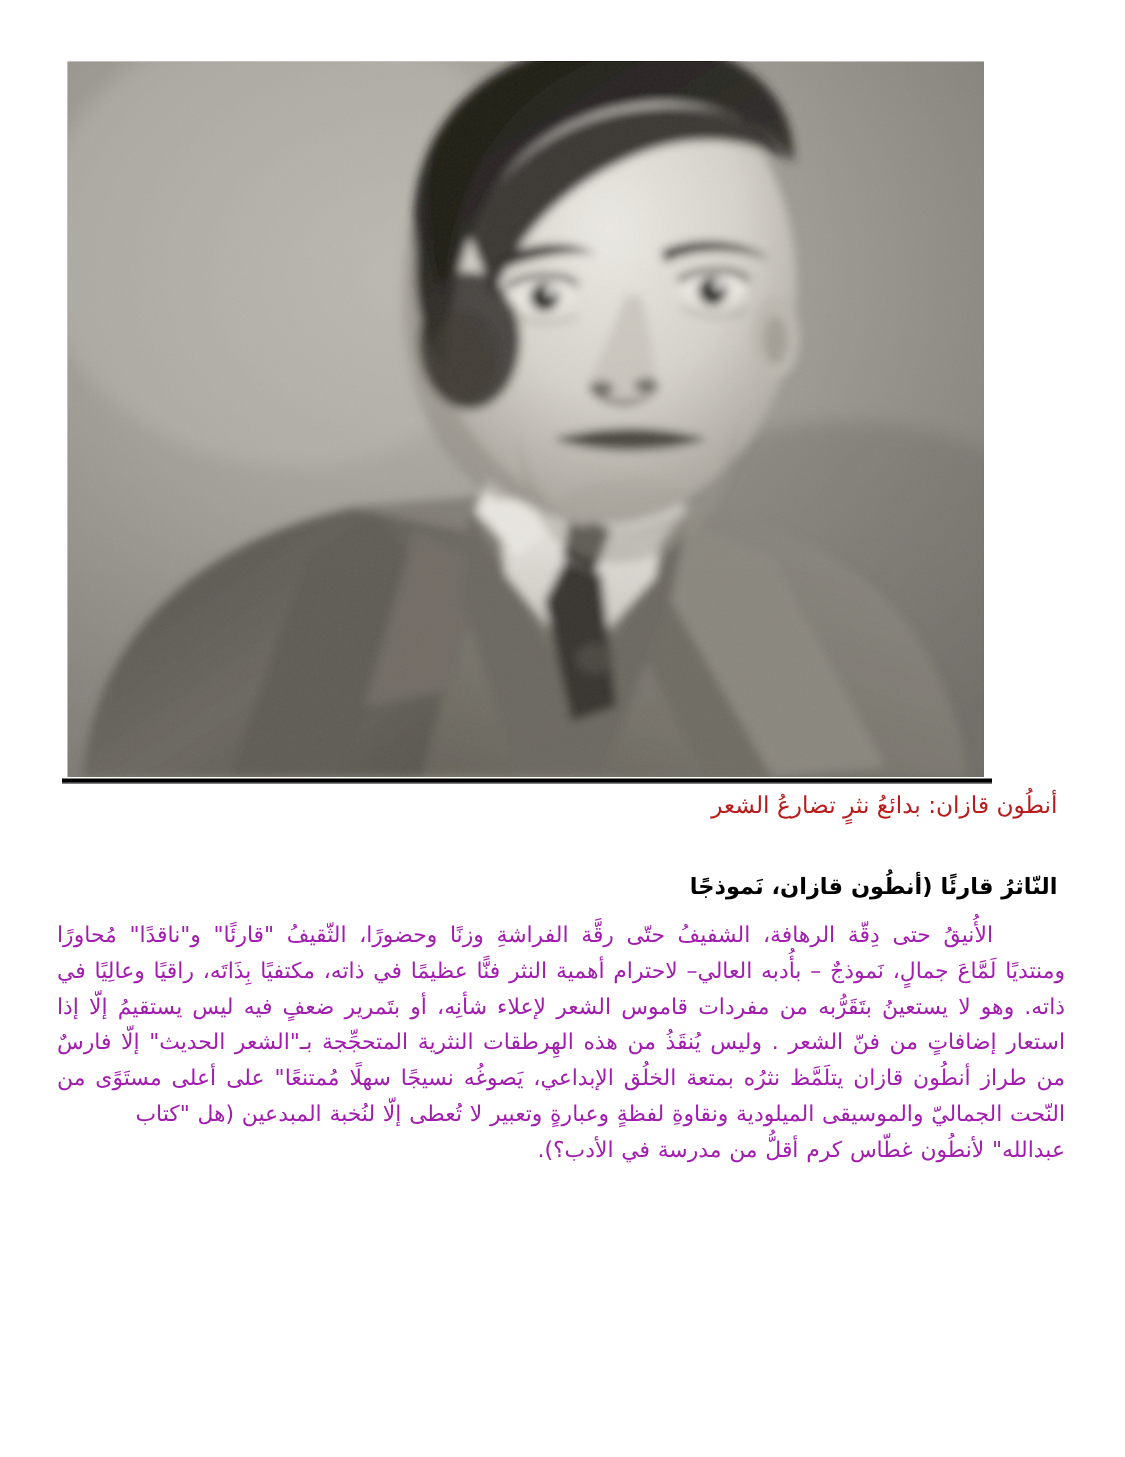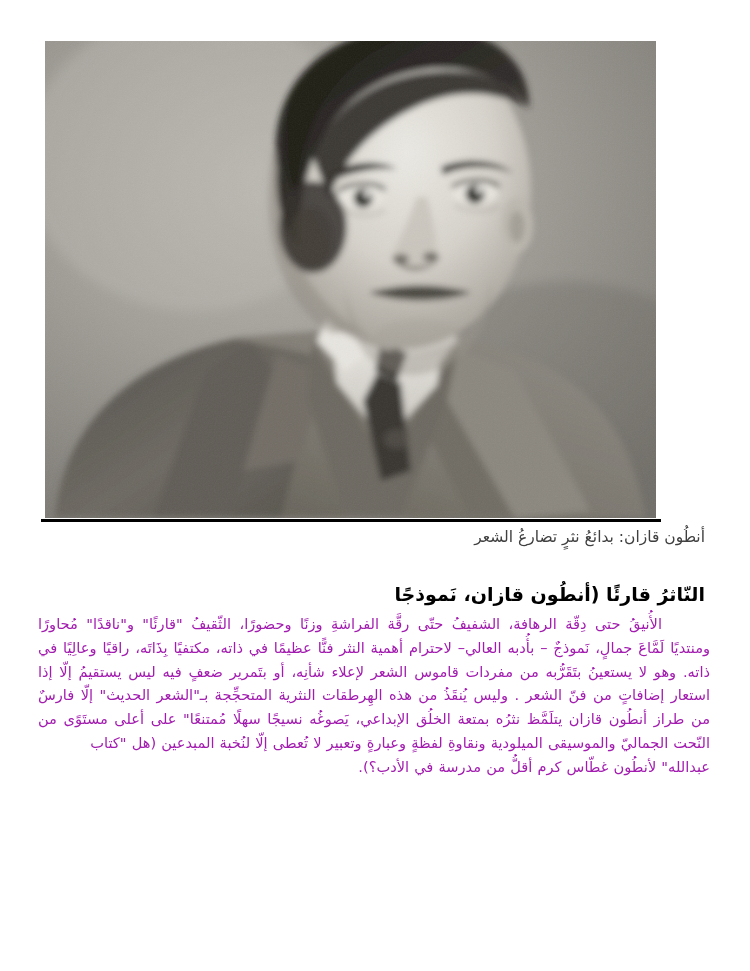--- a/index.html
+++ b/index.html
@@ -49,32 +49,32 @@
   
   .caption {
     position: absolute;
     right: 45px;
     top: 526px;
     width: 660px;
     text-align: right;
     direction: rtl;
     font-size: 15.5px;
     line-height: 1.45;
-    color: #404040;
+    color: #b91c1c;
     font-family: "DejaVu Sans", "Liberation Sans", sans-serif;
   }
 
   
   .heading {
     position: absolute;
     right: 45px;
     top: 580px;
     width: 660px;
     direction: rtl;
-    font-size: 19px;
+    font-size: 15px;
     font-weight: bold;
     color: #000000;
     line-height: 1.5;
   }
 
   
   .body-copy {
     position: absolute;
     right: 40px;
     top: 612px;

